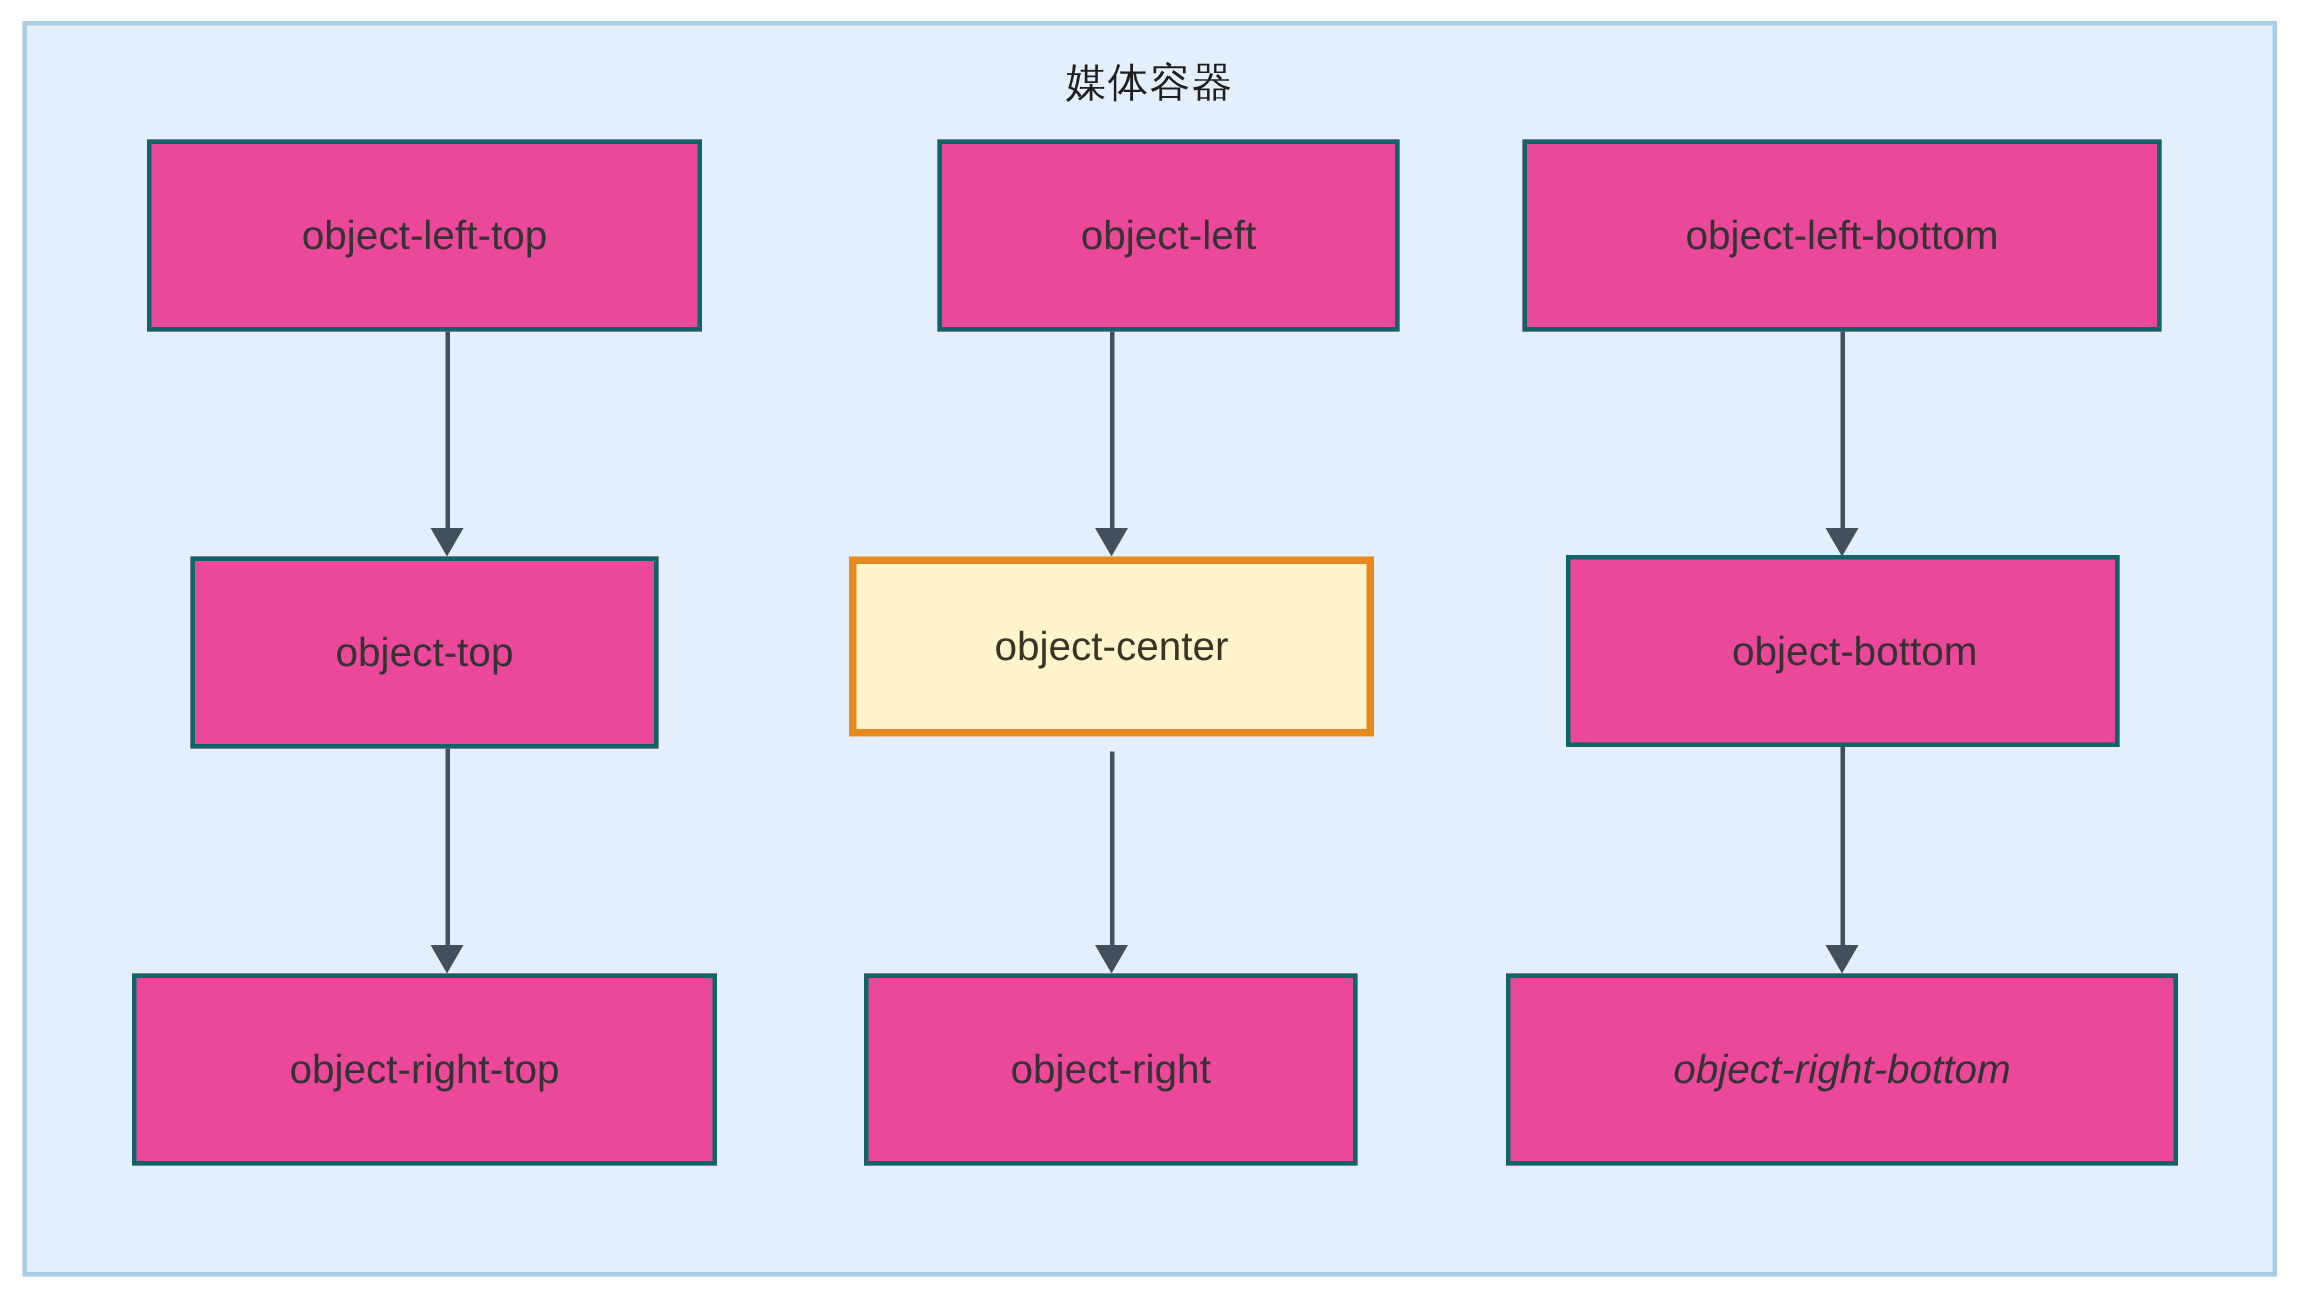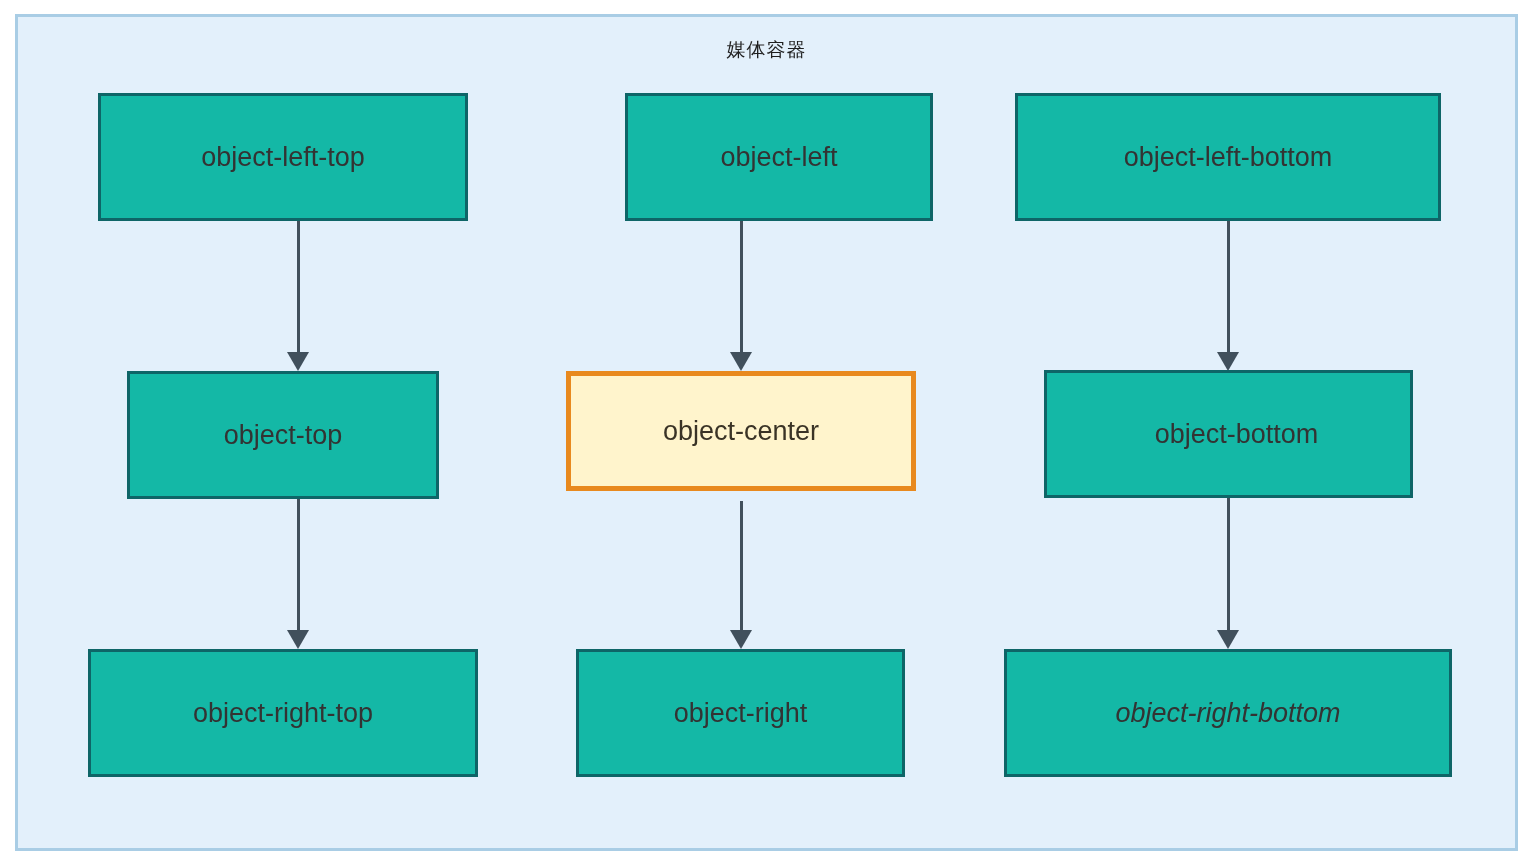--- a/index.html
+++ b/index.html
@@ -30,34 +30,34 @@
     background: #e3f0fb;
     border: 3px solid #a9cde5;
   }
 
   .container-title {
     position: absolute;
     left: 0;
     top: 20px;
     width: 100%;
     text-align: center;
-    font-size: 19px;
+    font-size: 27px;
     color: #1f1f1f;
     font-family: "DejaVu Sans", "Liberation Sans", sans-serif;
     letter-spacing: 1px;
   }
 
   
   .node {
     position: absolute;
     box-sizing: border-box;
     display: flex;
     align-items: center;
     justify-content: center;
-    background: #14b8a6;
+    background: #ec4899;
     border: 3px solid #0e6567;
     color: #333333;
     font-size: 27px;
     font-family: "Liberation Sans", "DejaVu Sans", sans-serif;
     white-space: nowrap;
   }
 
   .node.highlight {
     background: #fff4cc;
     border: 5px solid #e8891e;

